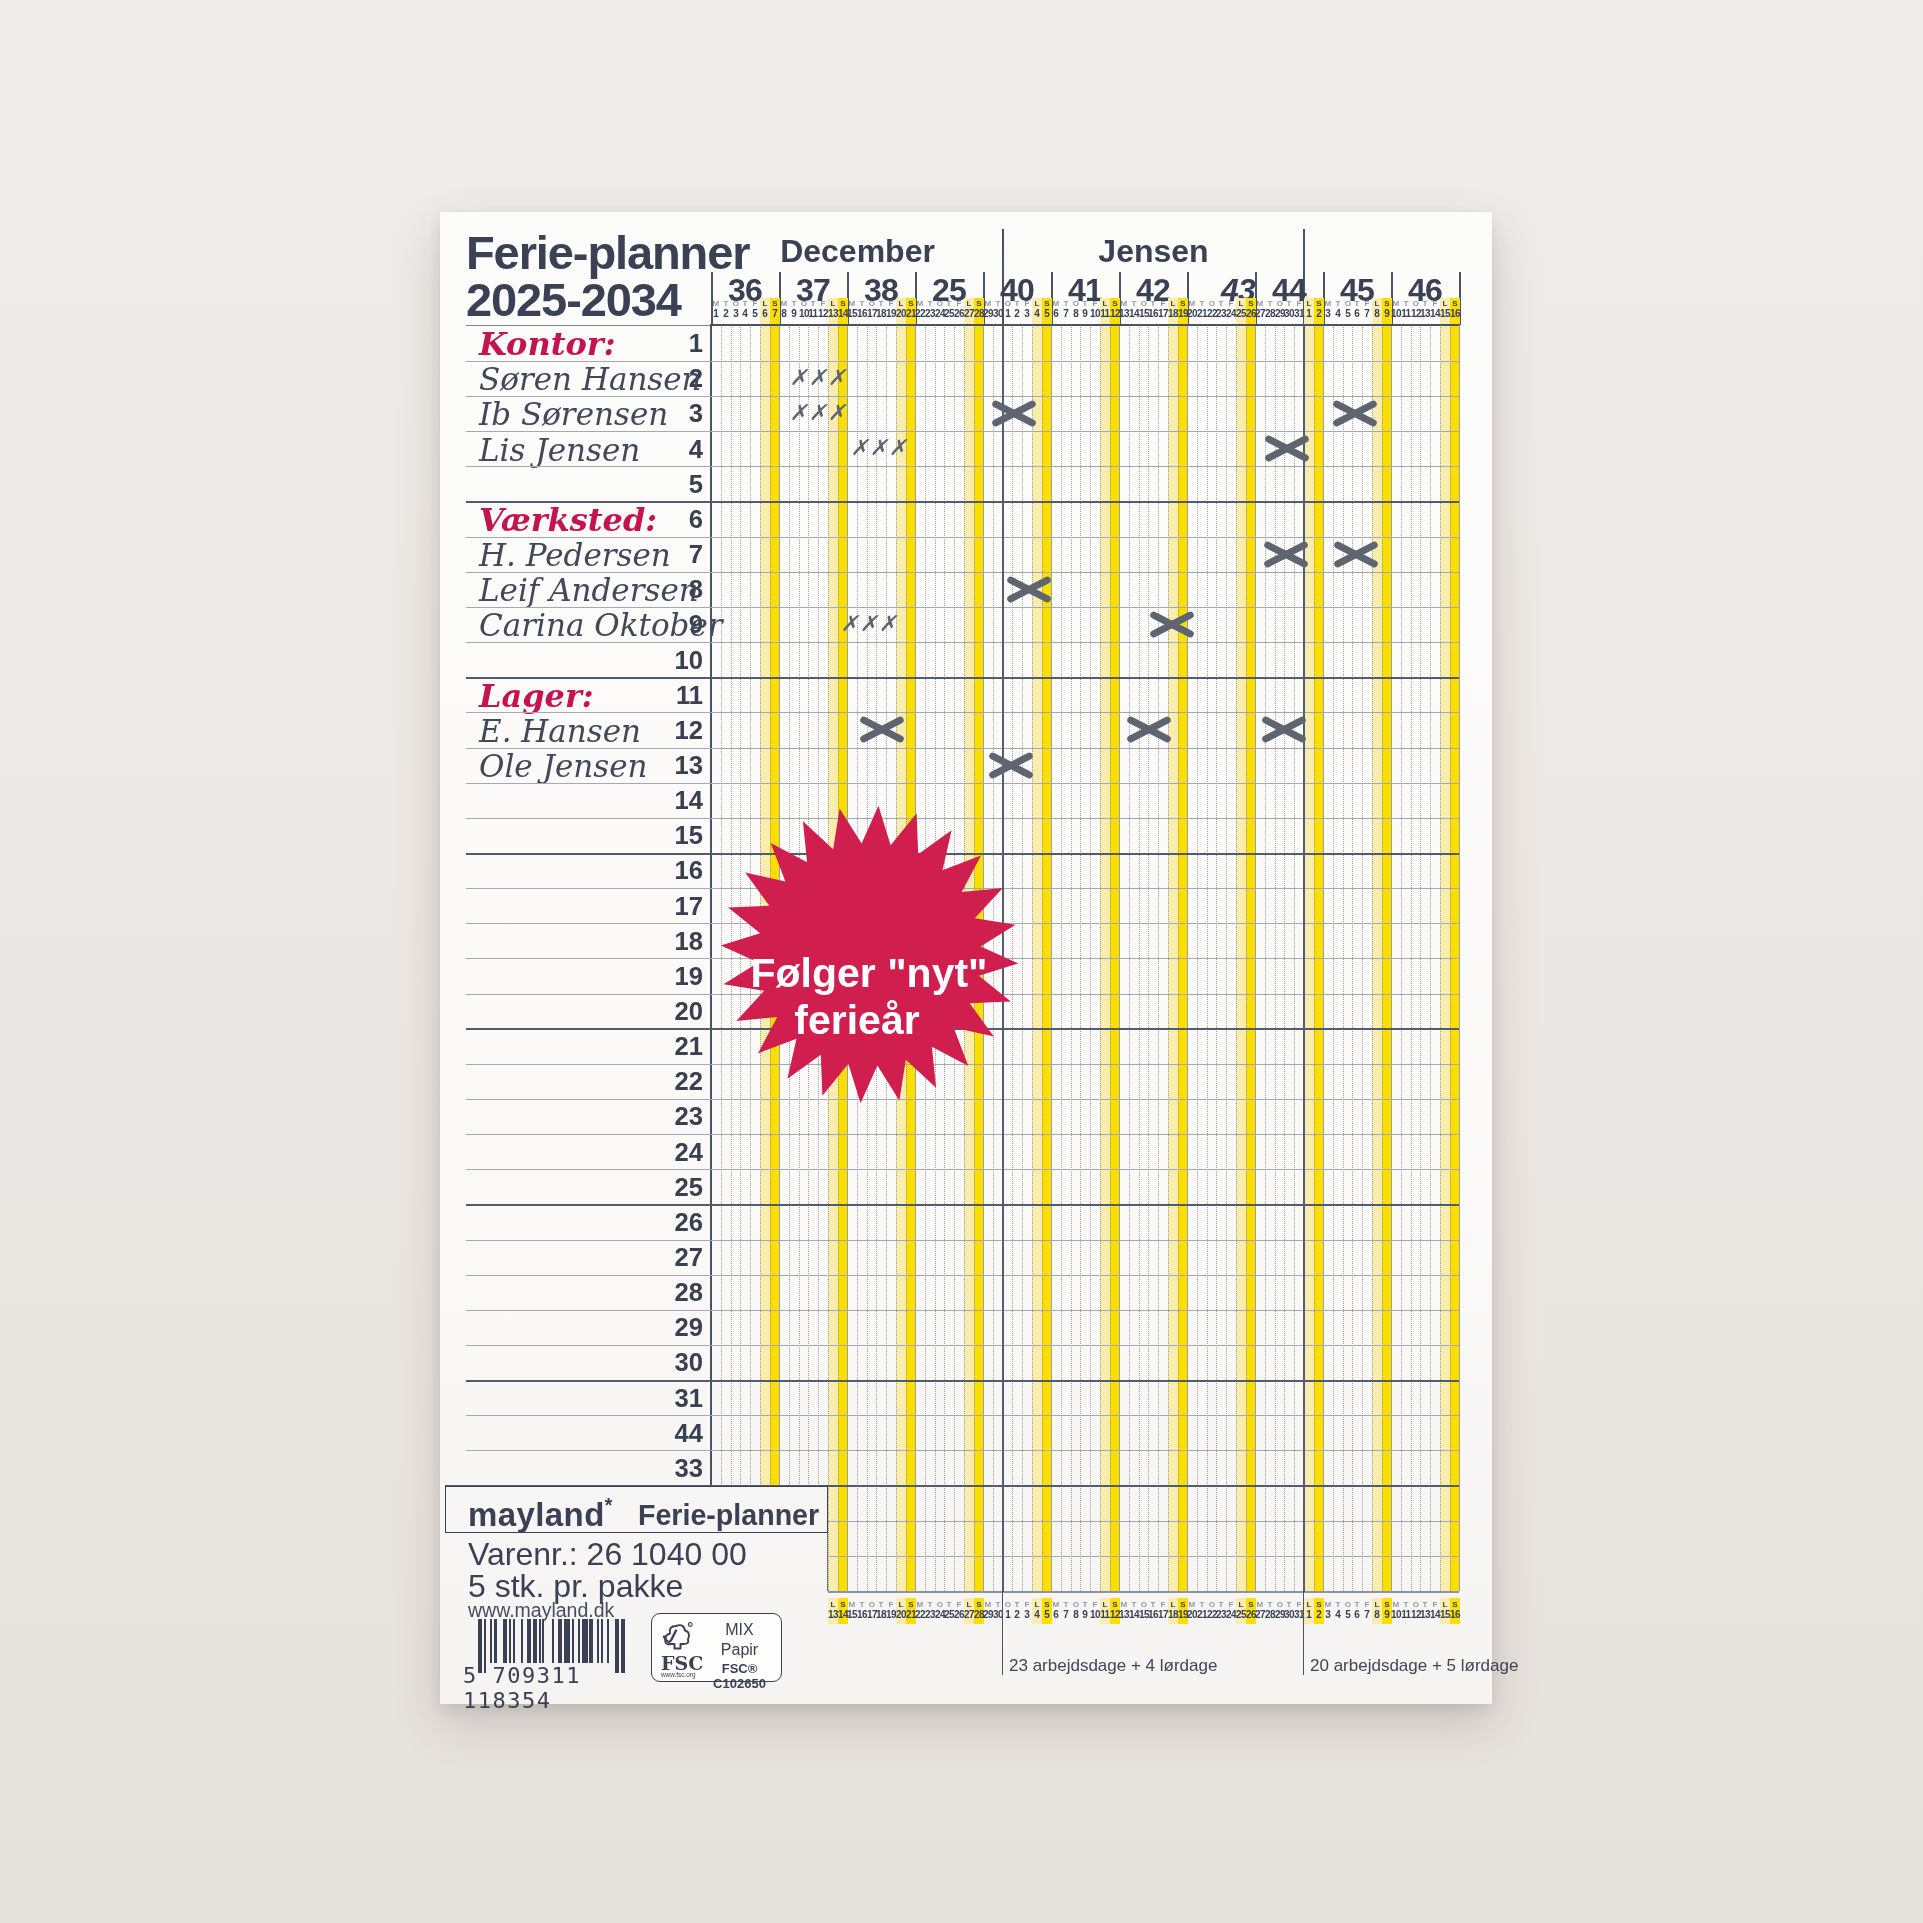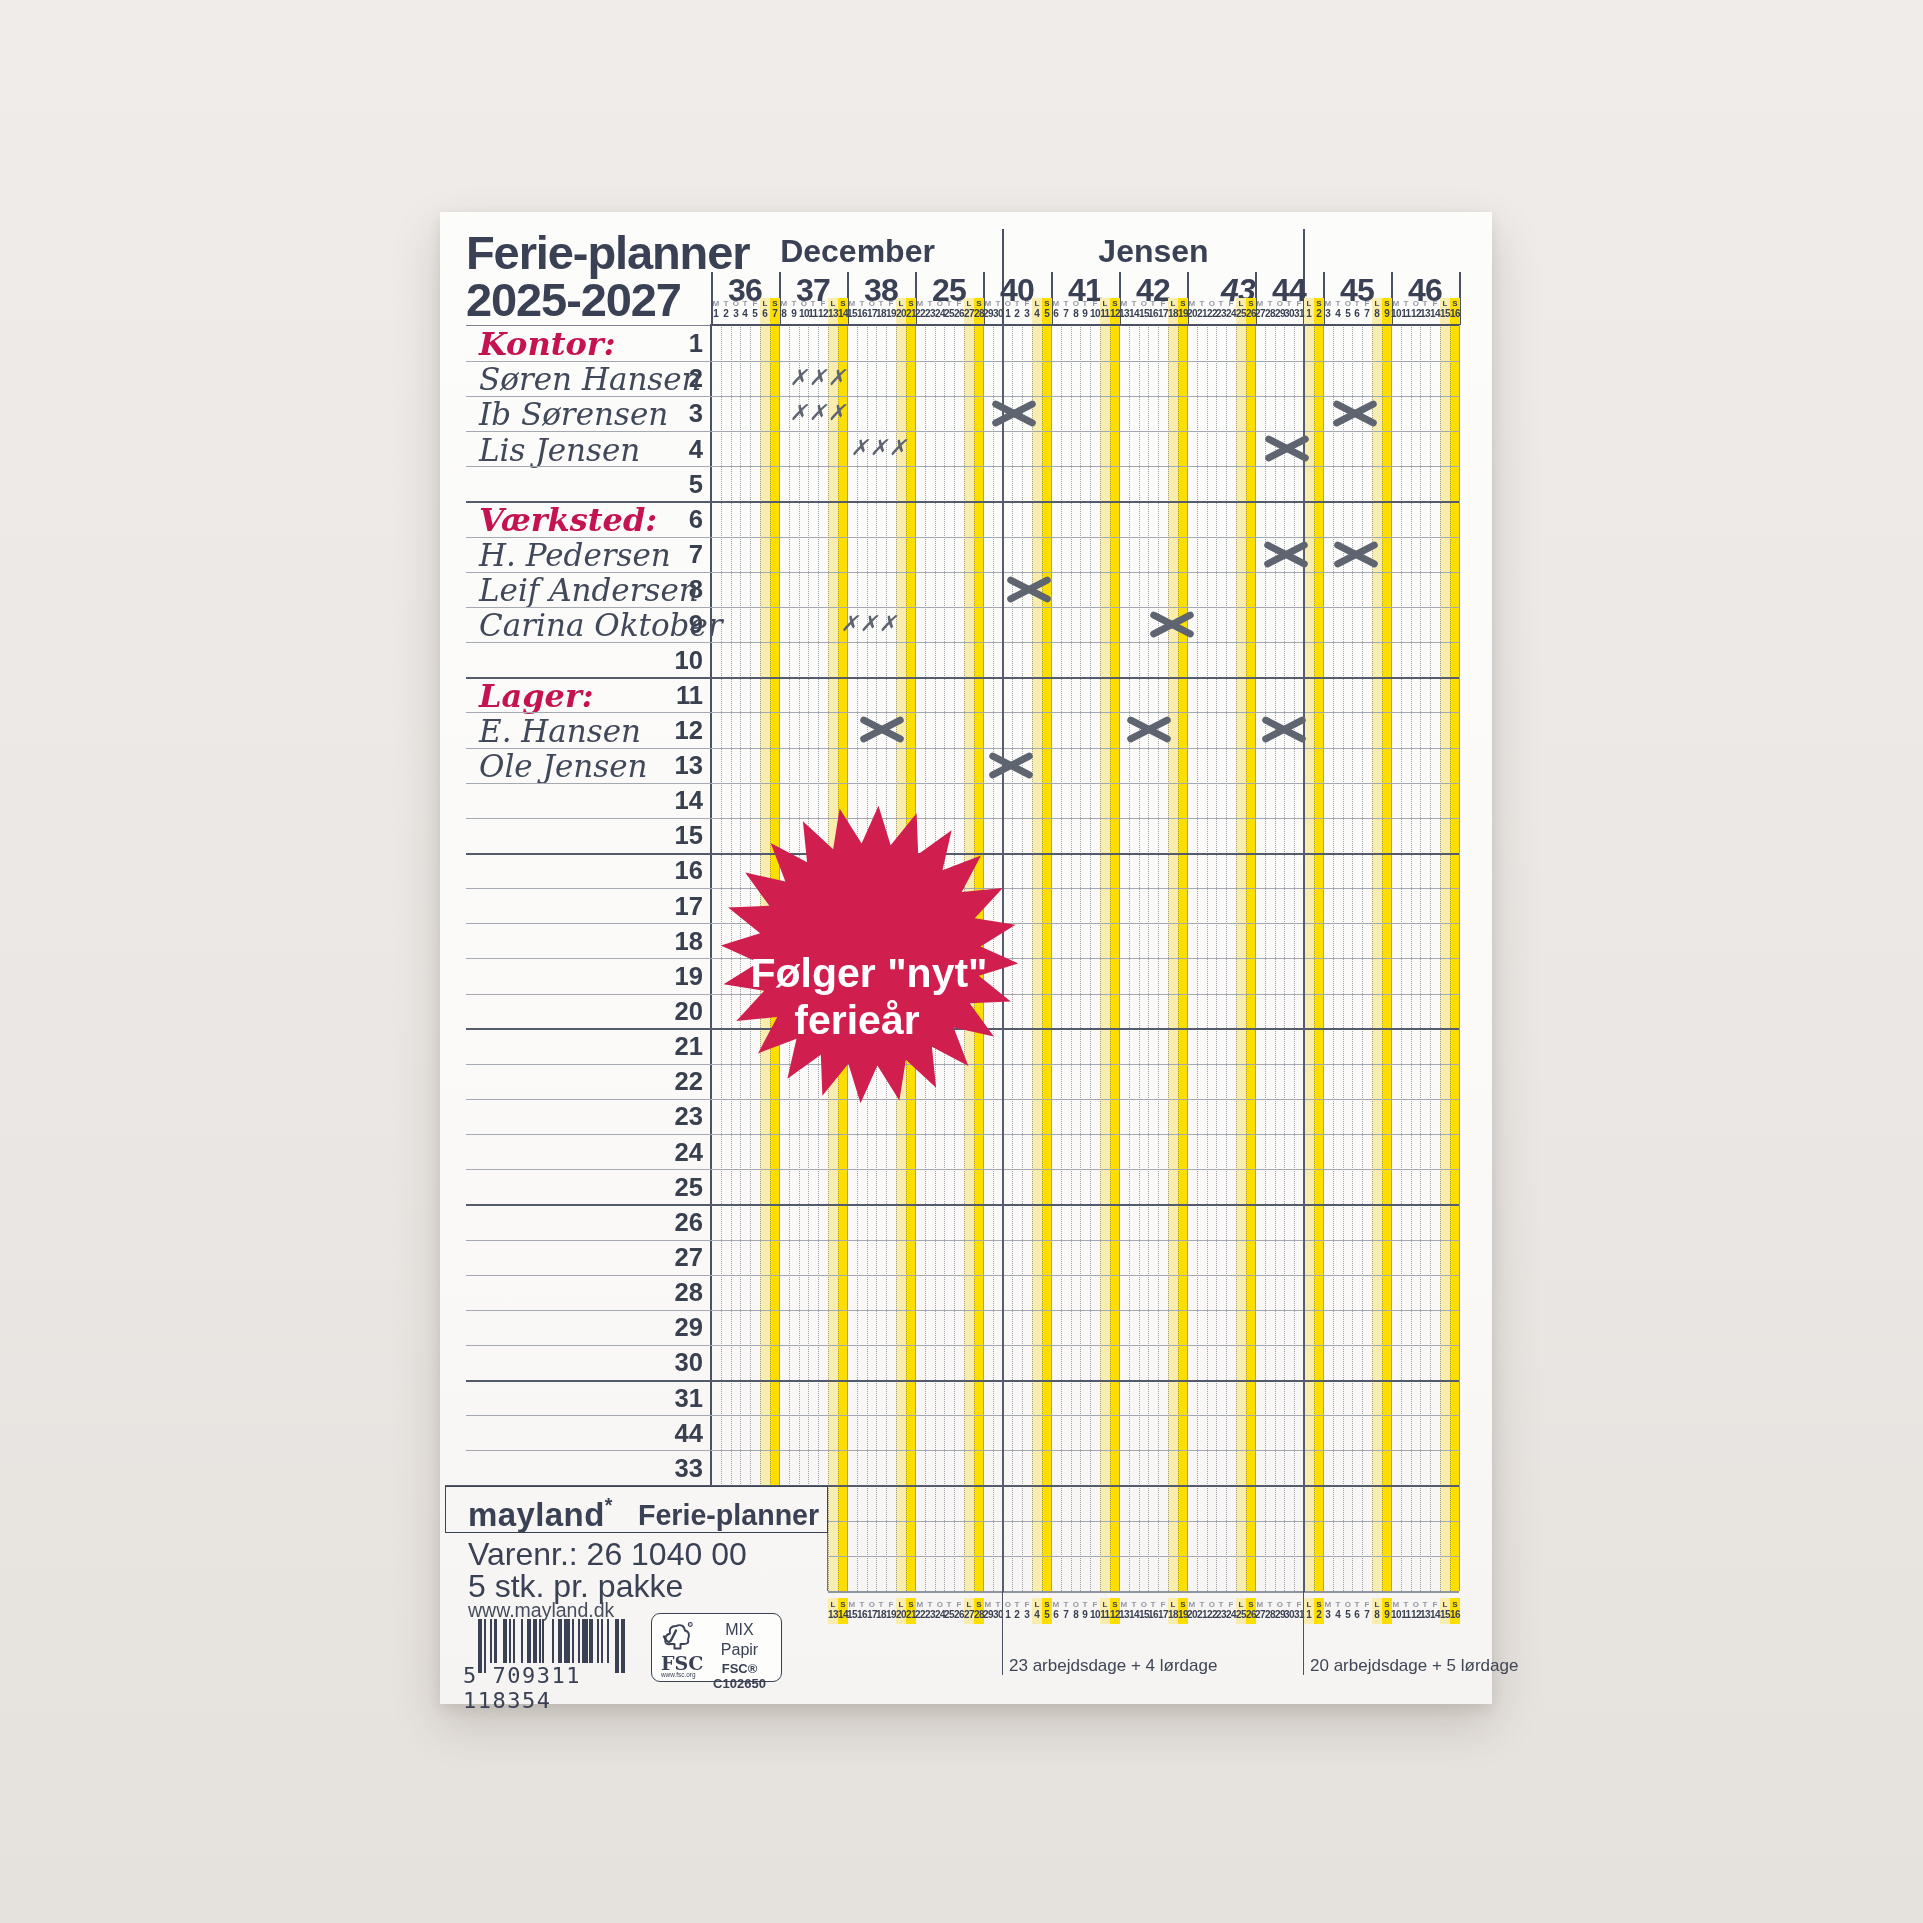--- a/index.html
+++ b/index.html
@@ -78,21 +78,21 @@
   #fsc-code{top:47px;font-size:13px;font-weight:bold;}
 </style>
 </head>
 <body>
 
 <div id="canvas">
   <div id="paper">
 
     <div class="abs" id="title">
       <div>Ferie-planner</div>
-      <div>2025-2027</div>
+      <div>2025-2034</div>
     </div>
 
     <div class="abs month-label" id="month-0" style="left: 282px;">December</div>
     <div class="abs month-label" id="month-1" style="left: 578px;">Jensen</div>
 
     <div id="gen" class="abs" style="left:0;top:0;width:100%;height:100%;">
         <div class="abs month-sep-header" style="left: 562px; top: 16.5px;"></div>
         <div class="abs month-sep-grid" style="left: 562px; top: 113px; height: 1267px;"></div>
         <div class="abs summary" style="left: 569px; top: 1444px;">23 arbejdsdage + 4 lørdage</div>
         <div class="abs " style="left: 562px; top: 1379px; width: 1.4px; height: 84px; background: rgb(74, 82, 99); z-index: 4;"></div>

